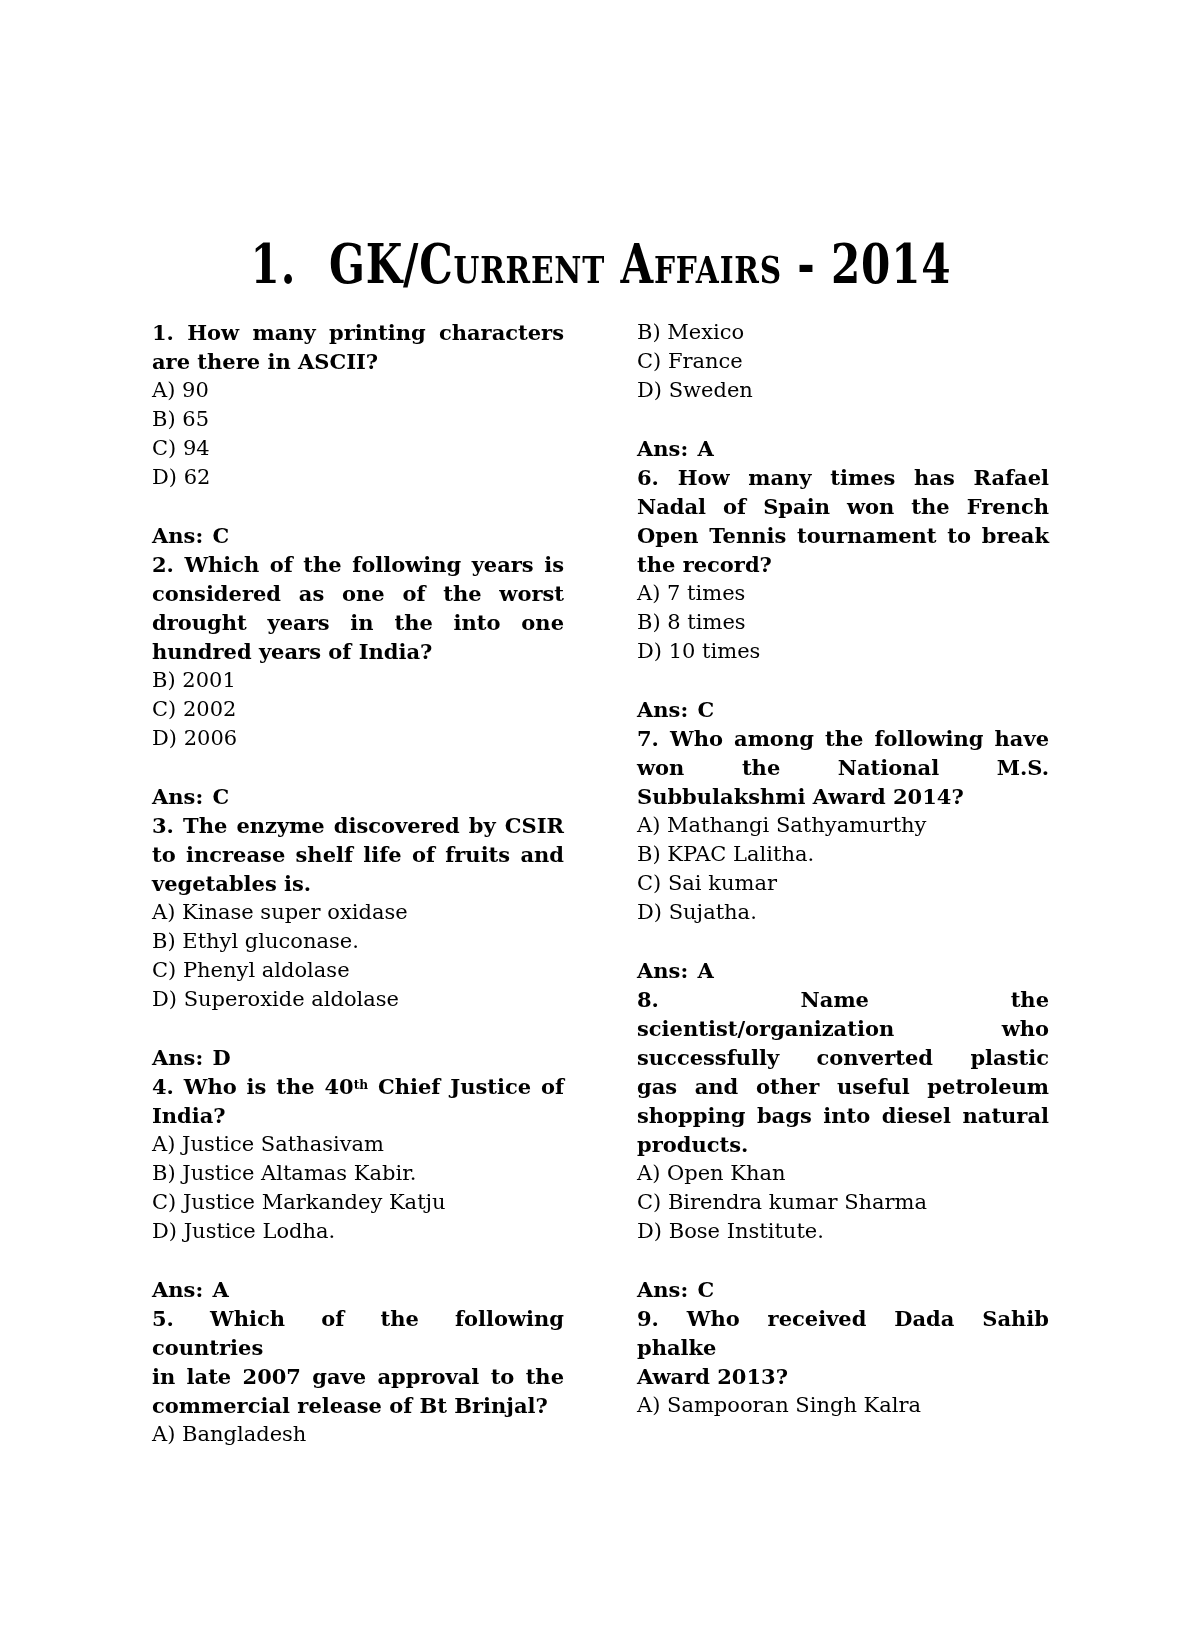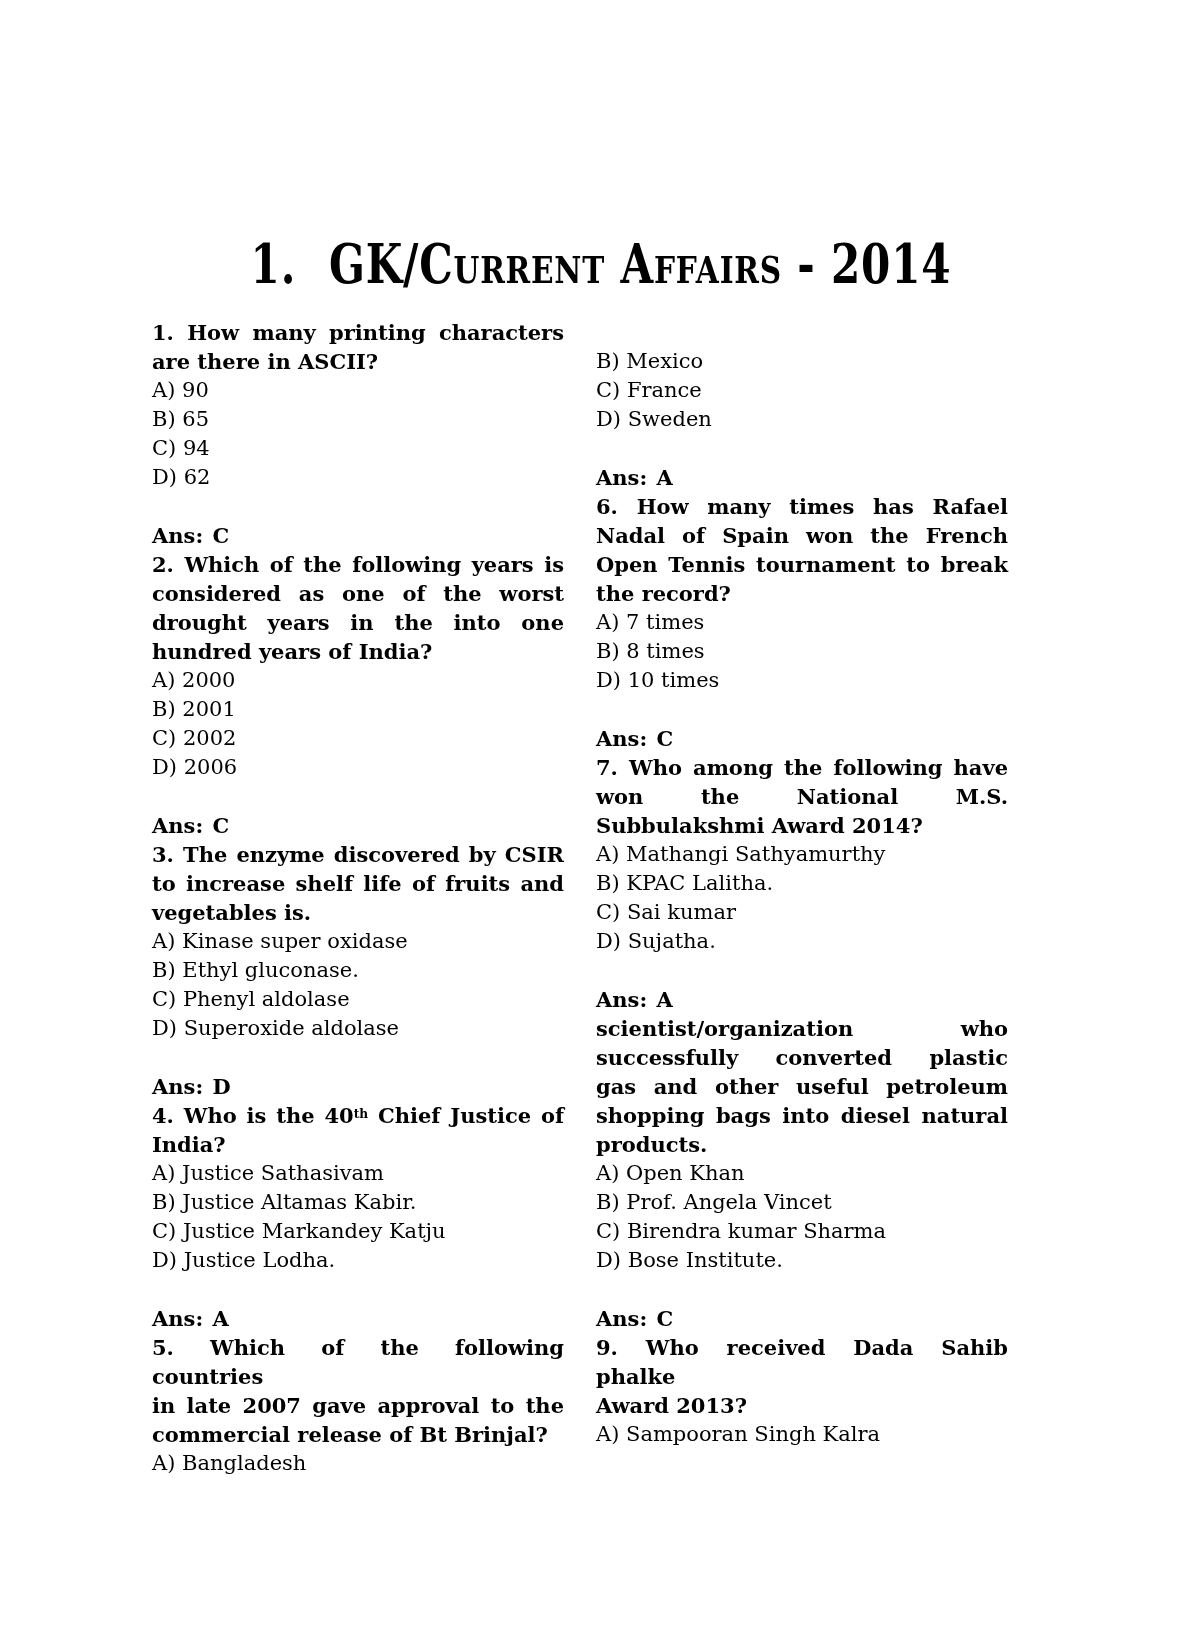--- a/index.html
+++ b/index.html
@@ -28,22 +28,21 @@
     line-height: 1;
     white-space: nowrap;
   }
   .title-num { letter-spacing: 1px; }
   .title-text { font-variant: small-caps; letter-spacing: 1px; }
 
   
   .columns {
     display: flex;
     margin: 27px 153px 0 152px;
-    gap: 32px;
-    align-items: center;
+    gap: 73px;
   }
   .column {
     width: 412px;
     flex: 0 0 412px;
     font-size: 21px;
     line-height: 29px;
   }
 
   .block { margin-bottom: 29px; }
   .block:last-child { margin-bottom: 0; }
@@ -91,21 +90,20 @@
           <p class="option">D) 62</p>
         </div>
         <div class="block">
           <p class="ans">Ans: C</p>
           <div class="question">
             <div class="qline">2. Which of the following years is</div>
             <div class="qline">considered as one of the worst</div>
             <div class="qline">drought years in the into one</div>
             <div class="qline last">hundred years of India?</div>
           </div>
-          <p class="option">A) 2000</p>
           <p class="option">B) 2001</p>
           <p class="option">C) 2002</p>
           <p class="option">D) 2006</p>
         </div>
         <div class="block">
           <p class="ans">Ans: C</p>
           <div class="question">
             <div class="qline">3. The enzyme discovered by CSIR</div>
             <div class="qline">to increase shelf life of fruits and</div>
             <div class="qline last">vegetables is.</div>
@@ -162,28 +160,28 @@
             <div class="qline last">Subbulakshmi Award 2014?</div>
           </div>
           <p class="option">A) Mathangi Sathyamurthy</p>
           <p class="option">B) KPAC Lalitha.</p>
           <p class="option">C) Sai kumar</p>
           <p class="option">D) Sujatha.</p>
         </div>
         <div class="block">
           <p class="ans">Ans: A</p>
           <div class="question">
+            <div class="qline">8. Name the</div>
             <div class="qline">scientist/organization who</div>
             <div class="qline">successfully converted plastic</div>
             <div class="qline">gas and other useful petroleum</div>
             <div class="qline">shopping bags into diesel natural</div>
             <div class="qline last">products.</div>
           </div>
           <p class="option">A) Open Khan</p>
-          <p class="option">B) Prof. Angela Vincet</p>
           <p class="option">C) Birendra kumar Sharma</p>
           <p class="option">D) Bose Institute.</p>
         </div>
         <div class="block">
           <p class="ans">Ans: C</p>
           <div class="question">
             <div class="qline">9. Who received Dada Sahib phalke</div>
             <div class="qline last">Award 2013?</div>
           </div>
           <p class="option">A) Sampooran Singh Kalra</p>

